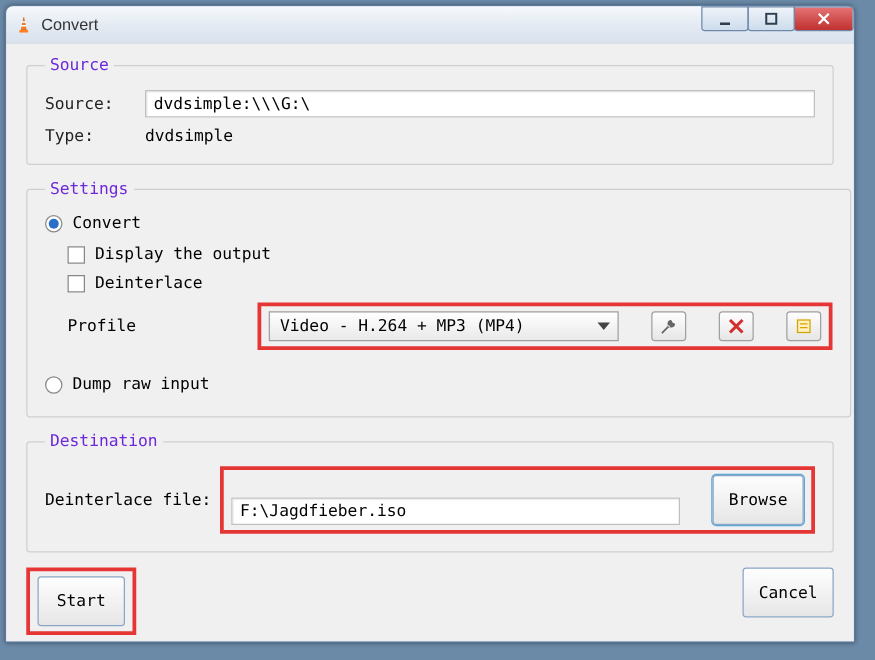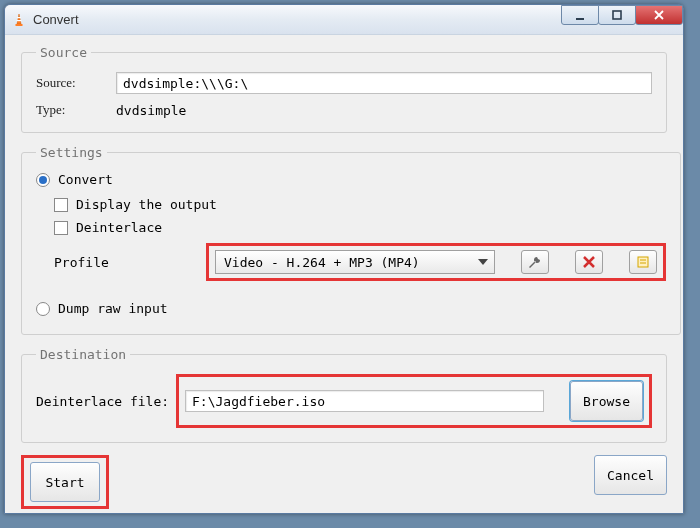--- a/index.html
+++ b/index.html
@@ -64,32 +64,31 @@
   }
   fieldset {
     border: 1px solid #cfcfcf;
     border-radius: 3px;
     background: #f0f0f0;
     padding: 12px 14px 14px 14px;
     margin-bottom: 12px;
   }
   legend {
     padding: 0 4px;
-    color: #737373;
+    color: #6d28d9;
     font-size: 13px;
   }
   .row {
     display: flex;
     align-items: center;
     margin-bottom: 8px;
   }
   .label {
     width: 80px;
     color: #222;
-    font-family: Liberation Serif, serif;
   }
   .label-wide { width: 140px; }
   .text-input {
     flex: 1;
     height: 22px;
     border: 1px solid #c0c0c0;
     background: #fff;
     padding: 2px 6px;
     font-family: "SimSun", monospace;
     font-size: 13px;
@@ -113,21 +112,21 @@
     display: flex;
     align-items: center;
     gap: 10px;
     margin-top: 6px;
   }
   .profile-label { width: 160px; padding-left: 18px; }
   .highlight-red {
     border: 3px solid #e53535;
     padding: 4px 6px;
     display: flex;
-    align-items: center;
+    align-items: flex-end;
     gap: 26px;
   }
   .select {
     width: 280px; height: 24px;
     border: 1px solid #a0a0a0;
     background: linear-gradient(#fff, #e9e9e9);
     display: flex; align-items: center; justify-content: space-between;
     padding: 0 6px 0 8px;
     font-family: "SimSun", monospace;
   }

